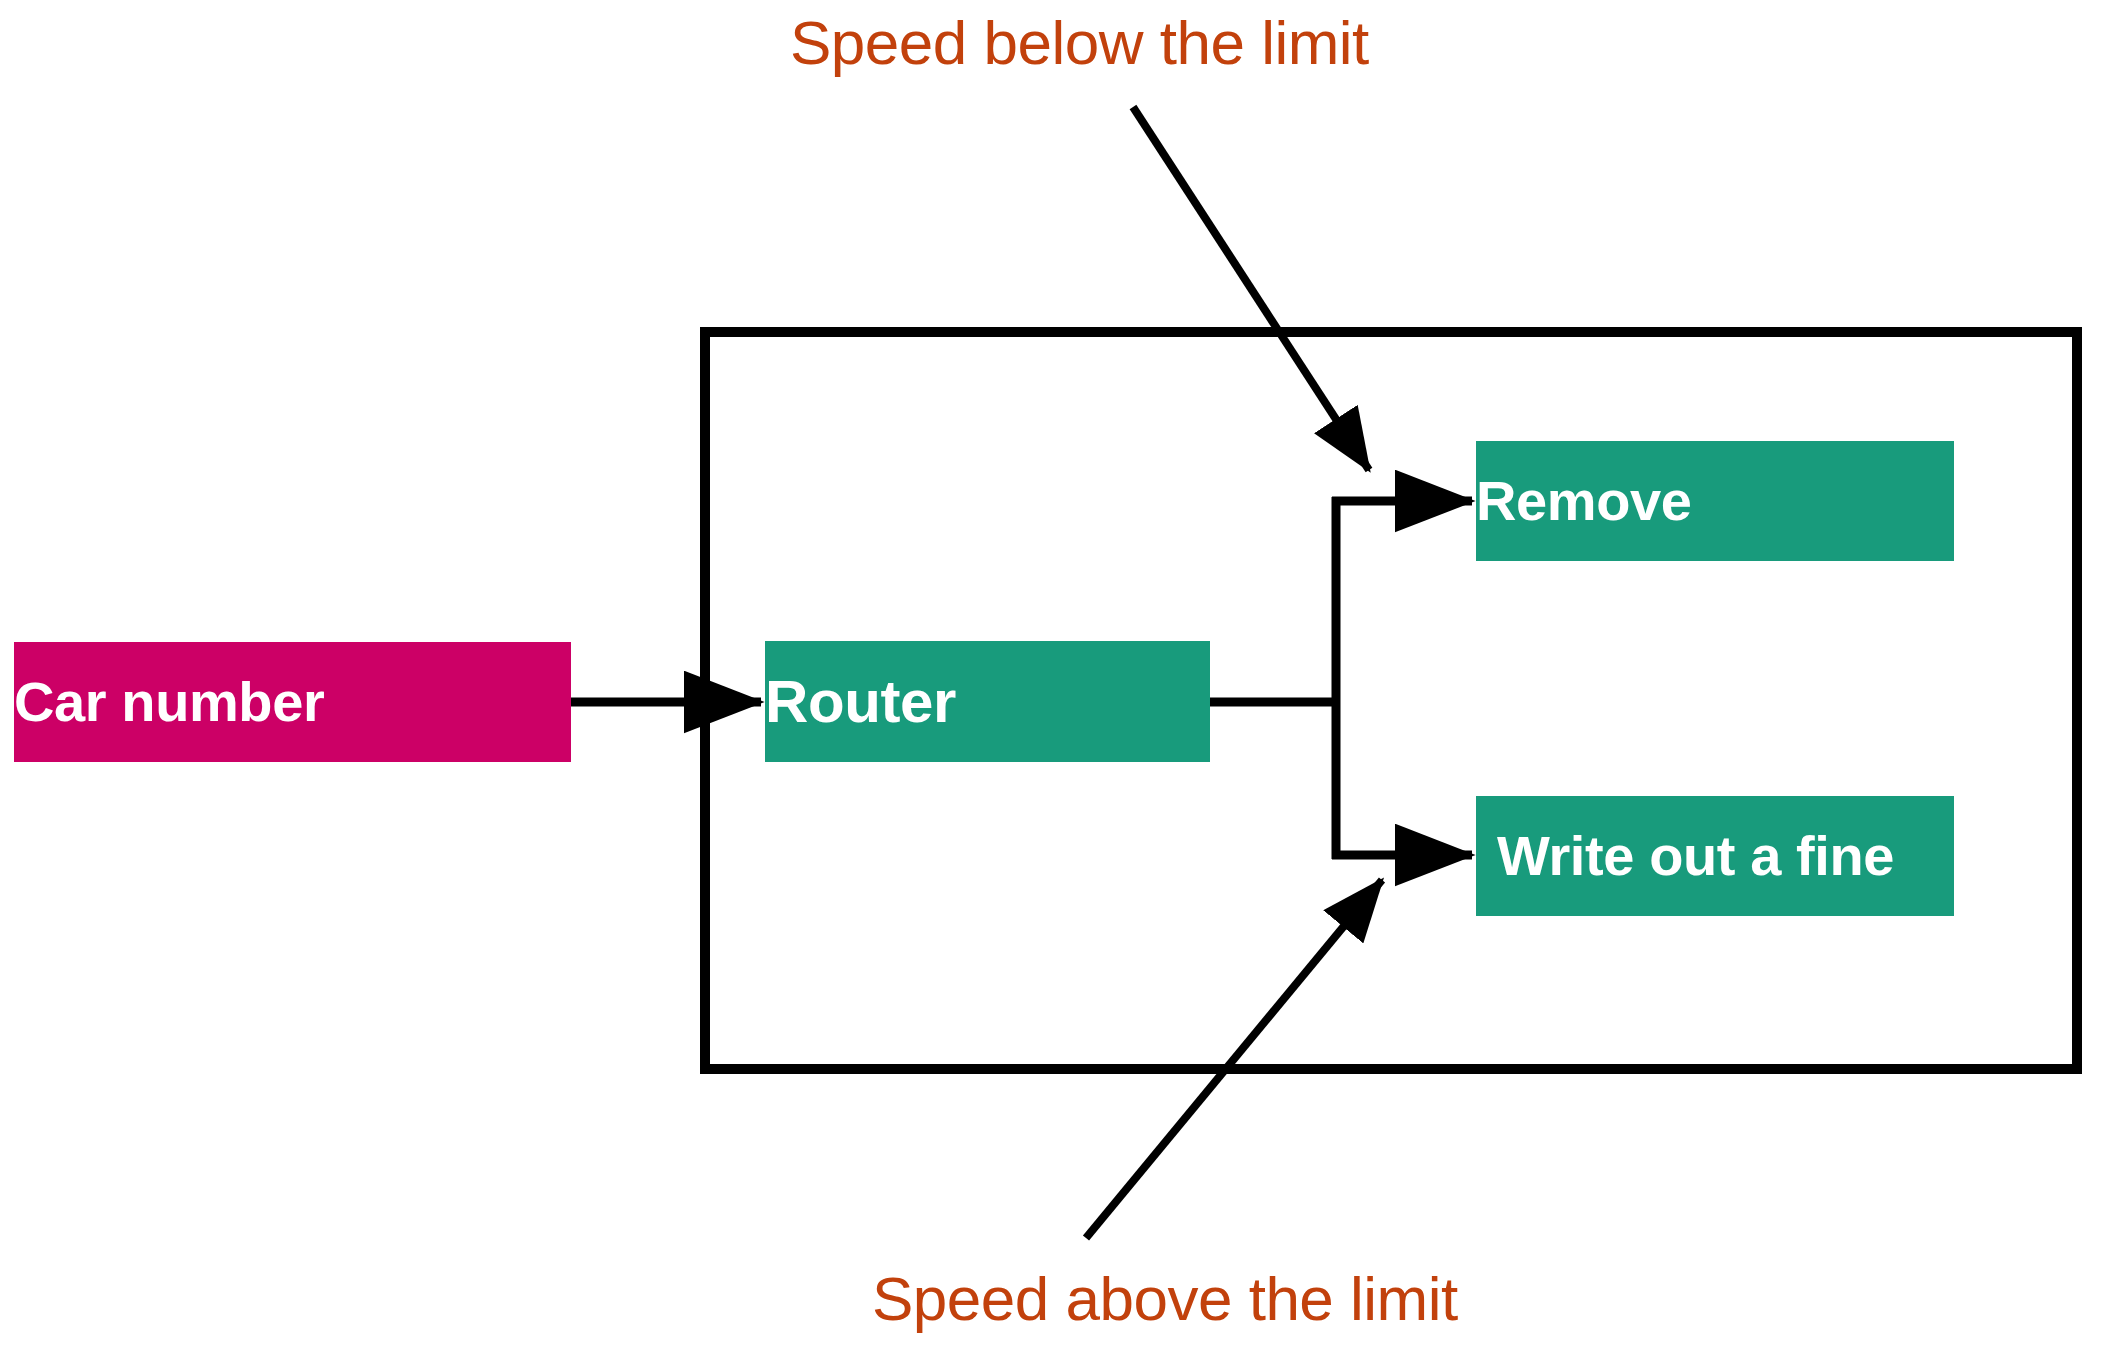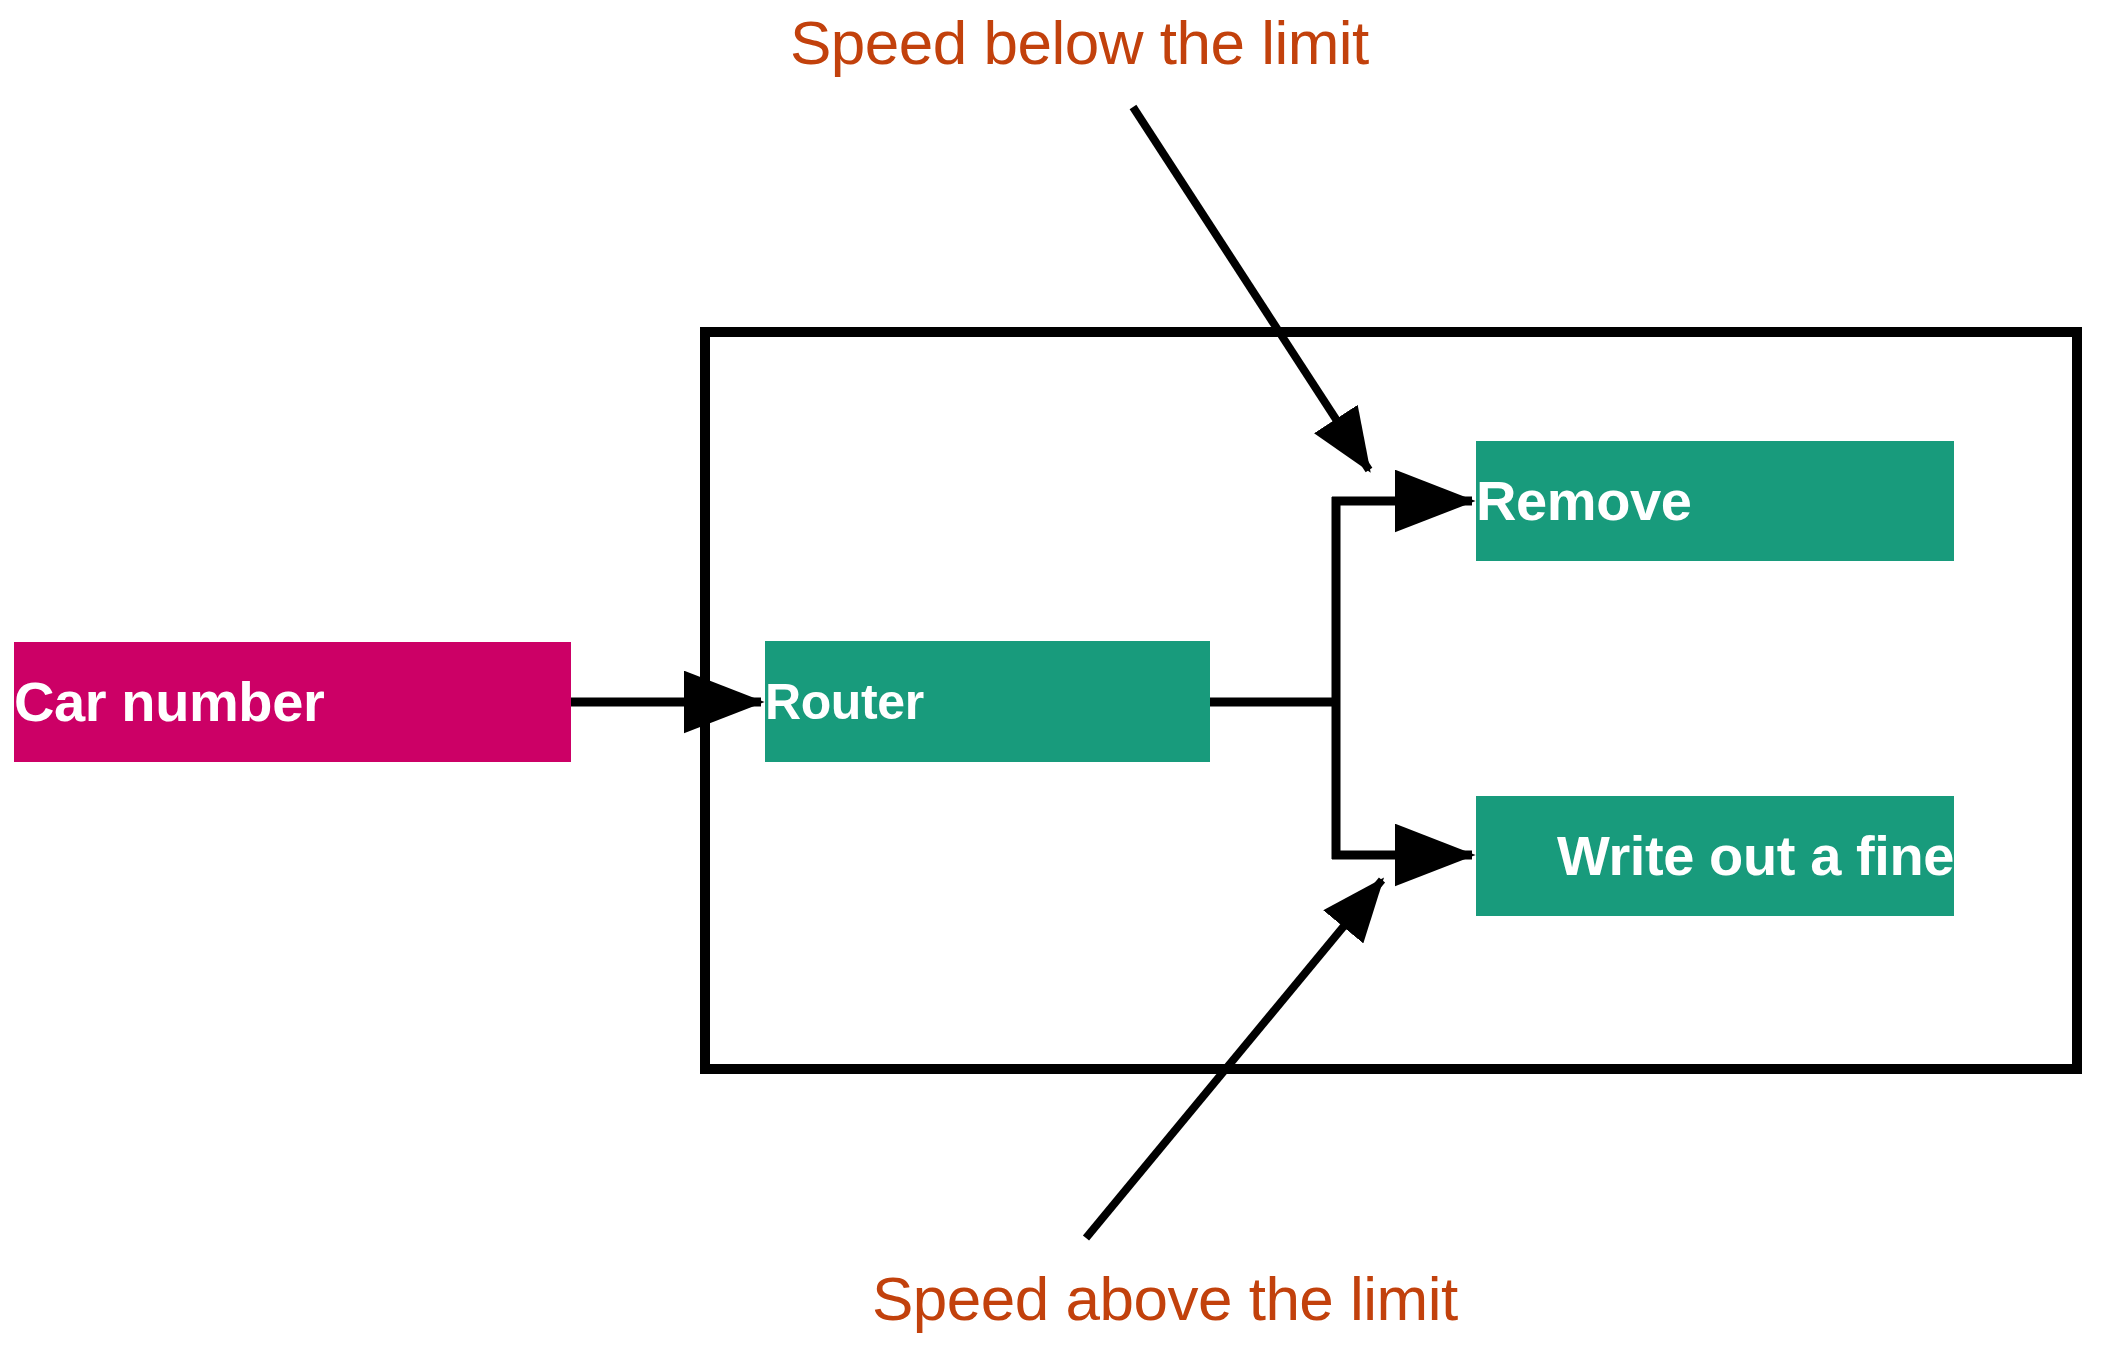--- a/index.html
+++ b/index.html
@@ -49,43 +49,42 @@
     justify-content: center;
     font-size: 56px;
   }
   #node-router {
     left: 765px;
     top: 641px;
     width: 445px;
     height: 121px;
     background: #189B7C;
     justify-content: flex-end;
-    font-size: 50px;
+    font-size: 60px;
   }
   #node-remove {
     left: 1476px;
     top: 441px;
     width: 478px;
     height: 120px;
     background: #189B7C;
     justify-content: center;
     font-size: 56px;
   }
   #node-write-fine {
     left: 1476px;
     top: 796px;
     width: 478px;
     height: 120px;
     background: #189B7C;
     justify-content: flex-start;
     font-size: 56px;
   }
   #node-write-fine .node-label {
-    padding-left: 10px;
-    text-align: right;
+    padding-left: 21px;
   }
   .annotation {
     position: absolute;
     color: #c2410c;
     font-family: "Liberation Sans", sans-serif;
     font-weight: 400;
     font-size: 62px;
     line-height: 1;
     white-space: nowrap;
     letter-spacing: -0.5px;

